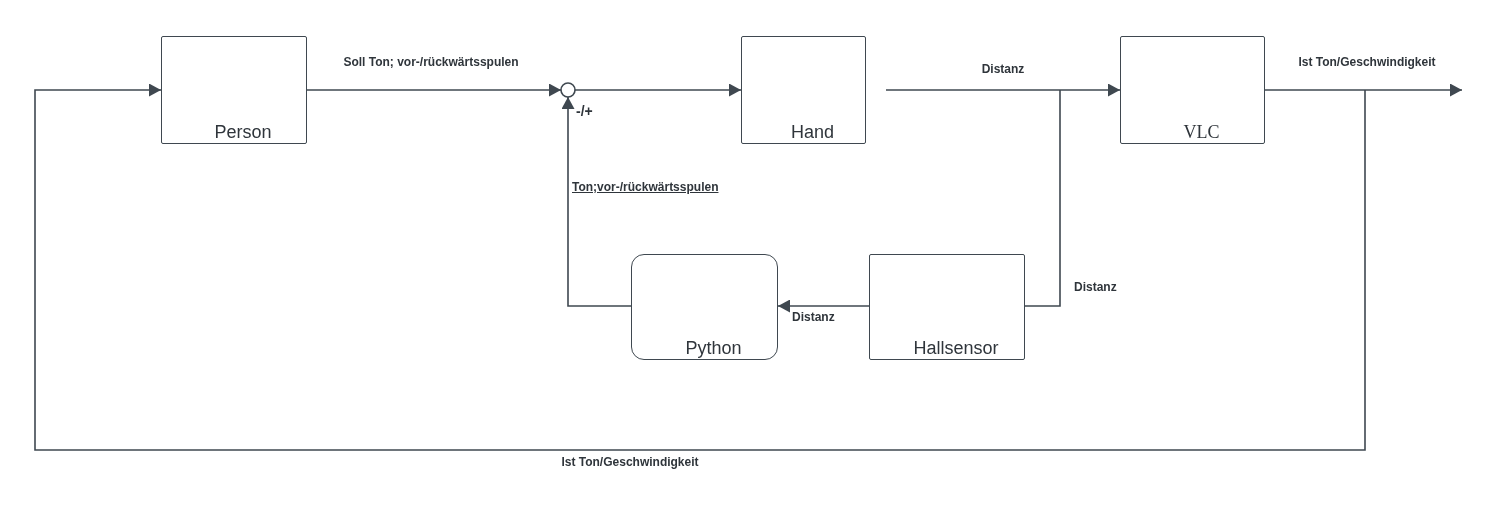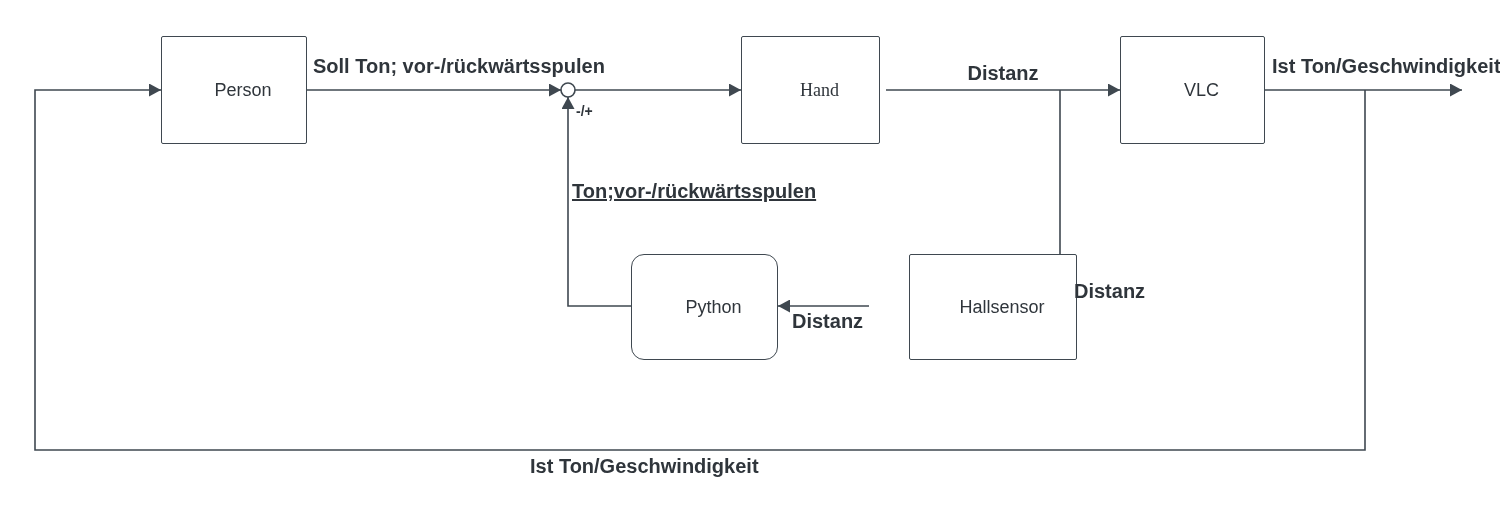--- a/index.html
+++ b/index.html
@@ -15,35 +15,35 @@
     position: absolute;
     left: 0; top: 0;
     width: 1500px; height: 511px;
   }
   .node {
     position: absolute;
     background: #ffffff;
     border: 1.6px solid #3f4850;
     border-radius: 2px;
     display: flex;
-    align-items: center;
+    align-items: flex-end;
     justify-content: center;
     font-size: 18px;
     color: #2f353b;
     box-sizing: border-box;
     padding-left: 18px;
   }
   .node-person     { left: 161px;  top: 36px;  width: 146px; height: 108px; }
-  .node-hand       { left: 741px;  top: 36px;  width: 139px; height: 108px; font-family: Liberation Serif, serif; }
-  .node-vlc        { left: 1120px; top: 36px;  width: 145px; height: 108px; }
+  .node-hand       { left: 741px;  top: 36px;  width: 125px; height: 108px; }
+  .node-vlc        { left: 1120px; top: 36px;  width: 145px; height: 108px; font-family: Liberation Serif, serif; }
   .node-python     { left: 631px;  top: 254px; width: 147px; height: 106px; border-radius: 13px; }
-  .node-hallsensor { left: 909px;  top: 254px; width: 168px; height: 106px; }
+  .node-hallsensor { left: 869px;  top: 254px; width: 156px; height: 106px; }
   .elabel {
     position: absolute;
-    font-size: 20px;
+    font-size: 12px;
     font-weight: bold;
     color: #2f353b;
     white-space: nowrap;
   }
   .lbl-soll-ton        { left: 313px;  top: 55px;  width: 236px; text-align: center; }
   .lbl-distanz-top     { left: 958px;  top: 62px;  width: 90px;  text-align: center; }
   .lbl-ist-ton-out     { left: 1272px; top: 55px;  width: 190px; text-align: center; }
   .lbl-sum-sign        { left: 576px;  top: 103px; font-size: 14px; }
   .lbl-ton-feedback    { left: 572px;  top: 180px; text-decoration: underline; }
   .lbl-distanz-branch  { left: 1074px; top: 280px; }

